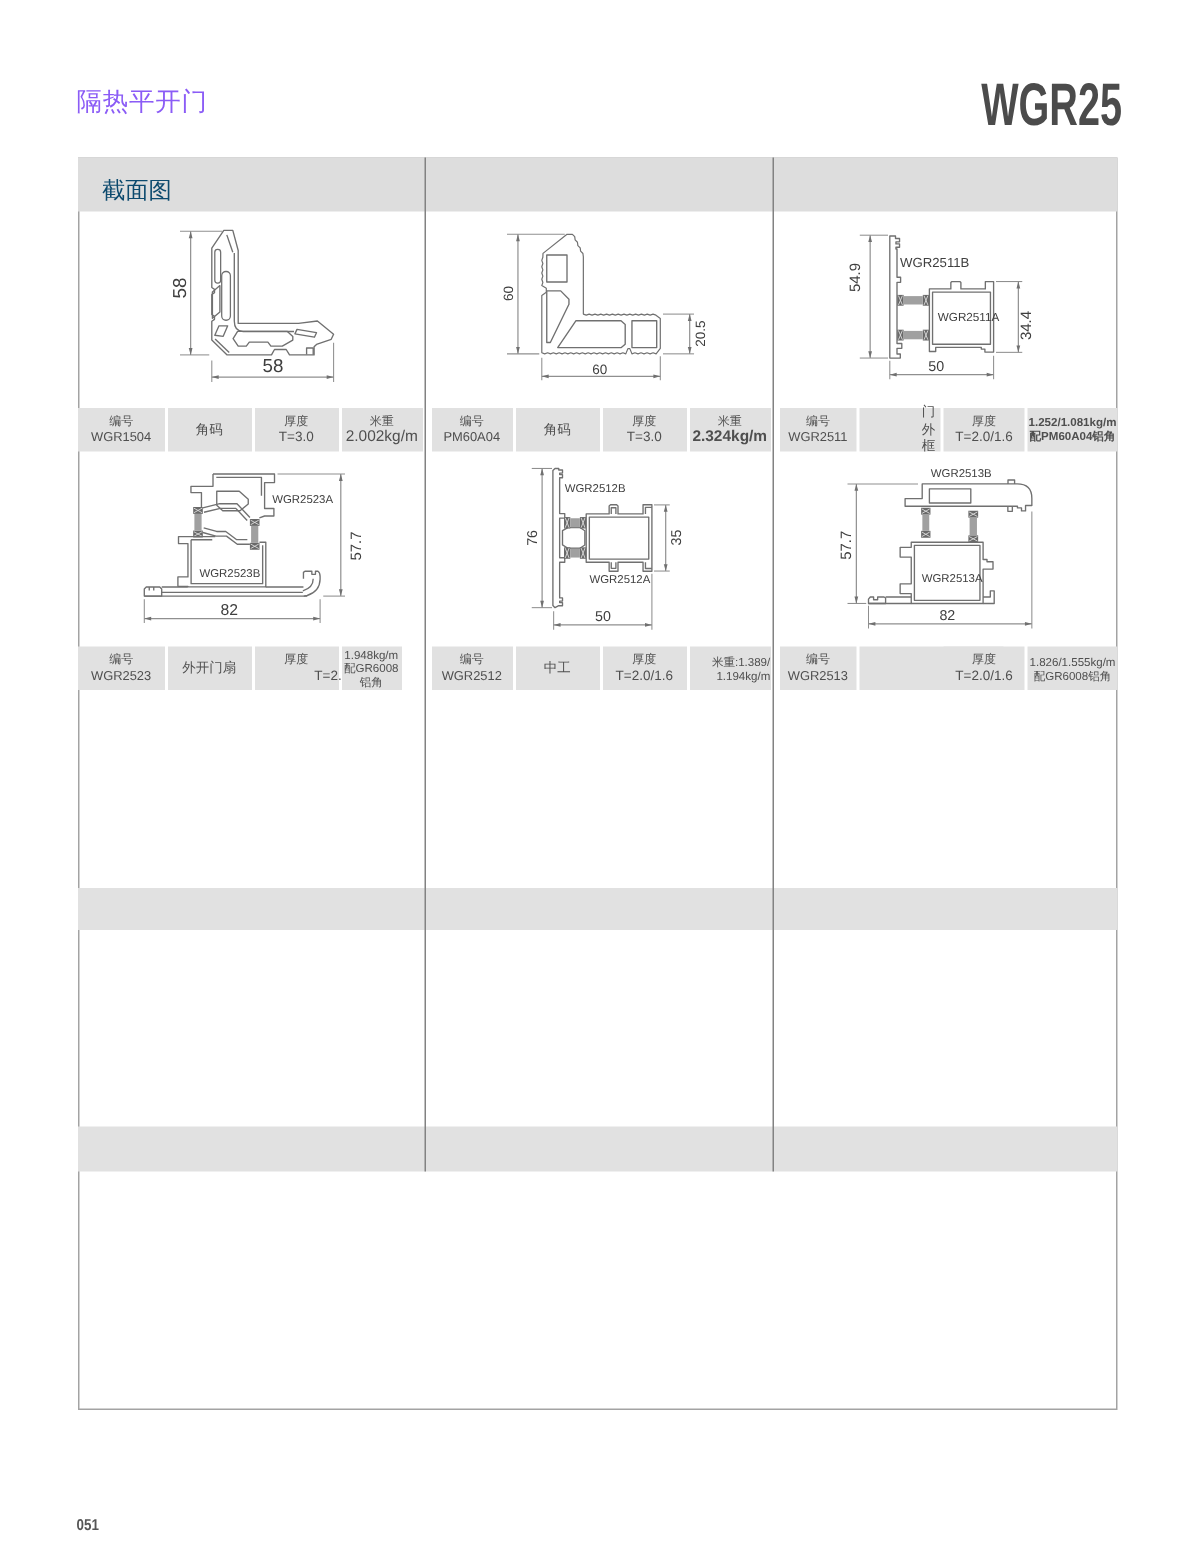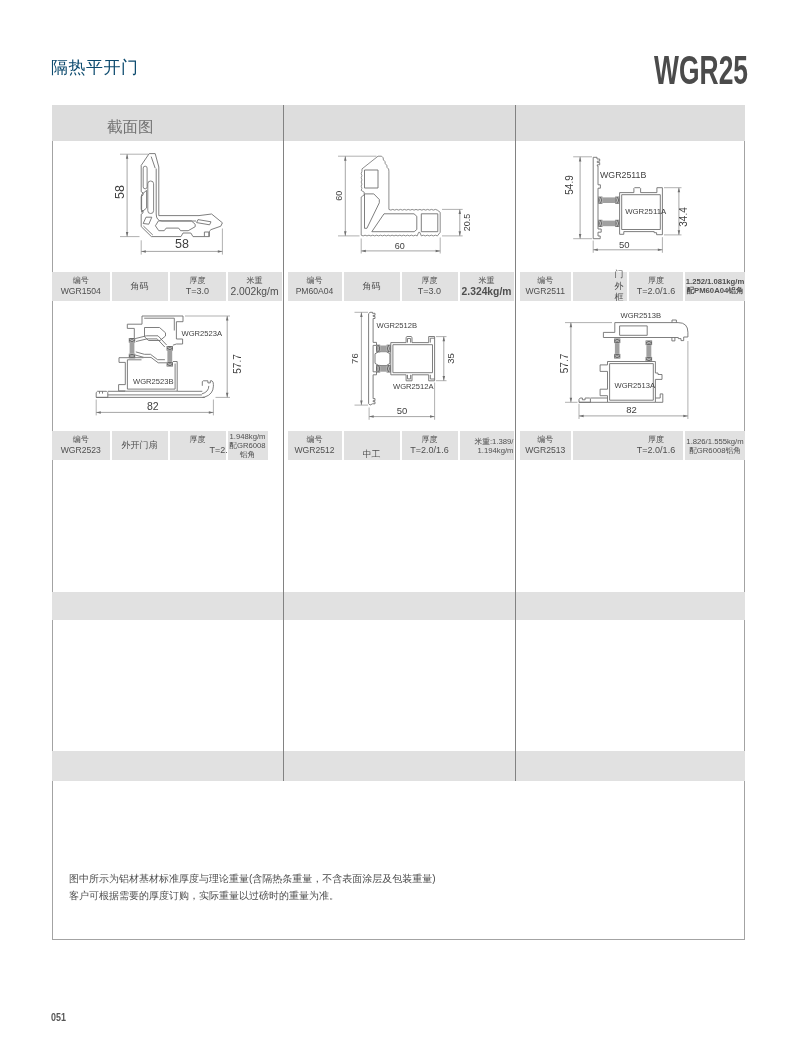--- a/index.html
+++ b/index.html
@@ -5,30 +5,30 @@
   html,body{margin:0;padding:0;background:#fff;}
   body{width:800px;height:1042px;position:relative;font-family:"Liberation Sans",sans-serif;overflow:hidden;}
   .abs{position:absolute;}
   .cell{position:absolute;background:#e1e1e1;color:#4f4f4f;text-align:center;display:flex;flex-direction:column;justify-content:center;line-height:1.25;}
   svg{overflow:visible;}
   svg text{font-family:"Liberation Sans",sans-serif;}
 </style>
 </head>
 <body>
 
-<div class="abs" style="left:51px;top:56px;font-size:17px;color:#0c4a6e;letter-spacing:0.5px;">隔热平开门</div>
+<div class="abs" style="left:51px;top:56px;font-size:17px;color:#8b5cf6;letter-spacing:0.5px;">隔热平开门</div>
 
 <div class="abs" style="left:455px;top:48px;width:293px;text-align:right;font-size:40px;font-weight:bold;color:#4b4b4b;transform:scaleX(0.66);transform-origin:right center;">WGR25</div>
 
 <div class="abs" style="left:52px;top:105px;width:693px;height:835px;border:1px solid #a3a3a3;box-sizing:border-box;"></div>
 <div class="abs" style="left:52px;top:105px;width:693px;height:835px;">
 
   <div class="abs" style="left:0;top:0;width:693px;height:36px;background:#dddddd;"></div>
 
-  <div class="abs" style="left:16px;top:11.5px;font-size:15.5px;color:#737373;margin-left:39px;">截面图</div>
+  <div class="abs" style="left:16px;top:11.5px;font-size:15.5px;color:#0c4a6e;">截面图</div>
 
   <div class="abs" style="left:0;top:487px;width:693px;height:28px;background:#e1e1e1;"></div>
 
   <div class="abs" style="left:0;top:646px;width:693px;height:30px;background:#e1e1e1;"></div>
 
   <div class="abs" style="left:231px;top:0;width:1px;height:676px;background:#828282;"></div>
 
   <div class="abs" style="left:463px;top:0;width:1px;height:676px;background:#828282;"></div>
 <div class="cell" style="left:0px;top:166.5px;width:57.5px;height:29.5px;">
       <div style="font-size:8px;line-height:10px;">编号</div>
@@ -85,21 +85,21 @@
       <div style="font-size:8px;line-height:10px;">厚度</div>
       <div style="font-size:9px;line-height:11px;padding-left:40px;">T=2.0</div>
     </div>
 <div class="cell" style="left:175.5px;top:326px;width:40px;height:29px;">
       <div style="font-size:7.7px;line-height:9px;">1.948kg/m<br>配GR6008铝角</div>
     </div>
 <div class="cell" style="left:235.5px;top:326px;width:54px;height:29px;">
       <div style="font-size:8px;line-height:10px;">编号</div>
       <div style="font-size:8.6px;line-height:11px;">WGR2512</div>
     </div>
-<div class="cell" style="left:291.5px;top:326px;width:56px;height:29px;justify-content:flex-end;">
+<div class="cell" style="left:291.5px;top:326px;width:56px;height:29px;">
       <div style="font-size:9px;">中工</div>
     </div>
 <div class="cell" style="left:349.5px;top:326px;width:56px;height:29px;">
       <div style="font-size:8px;line-height:10px;">厚度</div>
       <div style="font-size:9px;line-height:11px;">T=2.0/1.6</div>
     </div>
 <div class="cell" style="left:407.5px;top:326px;width:54px;height:29px;text-align:right;">
       <div style="font-size:7.7px;line-height:9px;">米重:1.389/<br>1.194kg/m</div>
     </div>
 <div class="cell" style="left:467.5px;top:326px;width:51.5px;height:29px;">
@@ -110,21 +110,20 @@
       <div style="font-size:9px;">门玉</div>
     </div>
 <div class="cell" style="left:577px;top:326px;width:54px;height:29px;">
       <div style="font-size:8px;line-height:10px;">厚度</div>
       <div style="font-size:9px;line-height:11px;">T=2.0/1.6</div>
     </div>
 <div class="cell" style="left:633px;top:326px;width:60px;height:29px;">
       <div style="font-size:7.7px;line-height:9px;">1.826/1.555kg/m<br>配GR6008铝角</div>
     </div>
 
-  <div class="abs" style="left:17px;top:765px;font-size:10px;color:#4c4c4c;line-height:17px;">图中所示为铝材基材标准厚度与理论重量(含隔热条重量，不含表面涂层及包装重量)<br>客户可根据需要的厚度订购，实际重量以过磅时的重量为准。</div>
 </div>
 
 <svg class="abs" style="left:106px;top:146px;" width="164" height="118" viewBox="106 146 164 118">
     <path d="M149.2,153.6 H155.2 L158.8,167.0 V215.6 H199.0 L211.6,214.0 L222.4,222.8 L220.8,226.2 L211.0,229.6 L209.4,231.2 V236.6 H193.0 L190.8,233.0 H183.0 L181.0,236.6 H151.4 L141.2,226.6 V214.2 L143.0,212.9 V210.9 L141.2,209.7 V196.3 L143.0,195.1 V192.9 L141.2,191.7 V165.4 Z" fill="none" stroke="#707070" stroke-width="0.9" stroke-linejoin="round"></path>
     <rect x="143.2" y="166.2" width="3.9" height="22.6" rx="1.9" fill="none" stroke="#707070" stroke-width="0.85"></rect>
     <path d="M151.2,156.6 L155.2,168.2" fill="none" stroke="#707070" stroke-width="0.9" stroke-linejoin="round"></path>
     <rect x="147.8" y="181.0" width="5.8" height="32.5" rx="2.8" fill="none" stroke="#707070" stroke-width="0.85"></rect>
     <path d="M141.6,194.6 L146.6,190.4 V208.0 L141.6,212.2 Z" fill="none" stroke="#707070" stroke-width="0.9" stroke-linejoin="round"></path>
     <path d="M143.2,223.5 L146.0,217.2 H151.8 L148.8,224.2 Z" fill="none" stroke="#707070" stroke-width="0.9" stroke-linejoin="round"></path>
     <path d="M156.2,168.6 V214.0 Q156.2,220.8 162.0,221.0 H196.0" fill="none" stroke="#707070" stroke-width="0.9" stroke-linejoin="round"></path>

